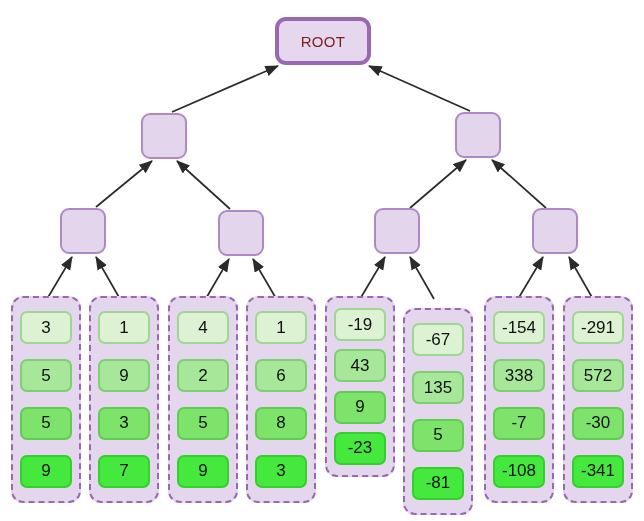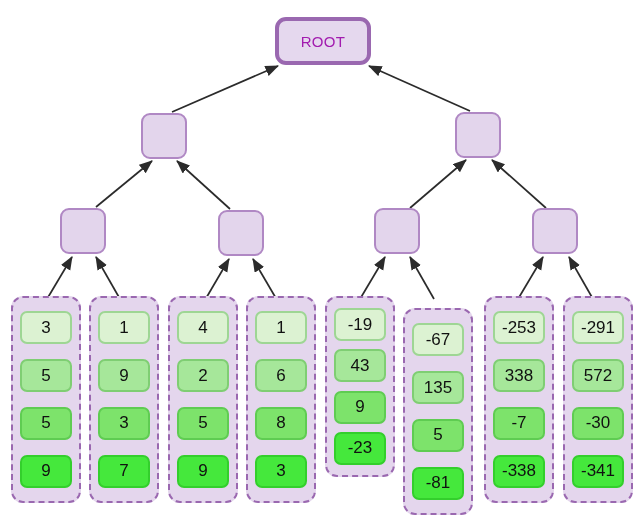--- a/index.html
+++ b/index.html
@@ -49,21 +49,21 @@
     background: #e5d8ee;
     border: 4px solid #9a68b0;
     border-radius: 11px;
     z-index: 2;
     display: flex;
     align-items: center;
     justify-content: center;
   }
   .root-label {
     font-size: 15px;
-    color: #a21caf;
+    color: #7f1d1d;
     letter-spacing: 0.3px;
   }
 
   
   .leaf-column {
     position: absolute;
     box-sizing: border-box;
     background: #e4d6ed;
     border: 2px dashed #9a68b0;
     border-radius: 12px;
@@ -171,24 +171,24 @@
   </div>
 
   <div class="leaf-column" style="left:403px; top:296px; width:70px; height:207px;margin-top:12px;">
     <div class="leaf-cell shade0">-67</div>
     <div class="leaf-cell shade1">135</div>
     <div class="leaf-cell shade2">5</div>
     <div class="leaf-cell shade3">-81</div>
   </div>
 
   <div class="leaf-column" style="left:484px; top:296px; width:70px; height:207px;">
-    <div class="leaf-cell shade0">-253</div>
+    <div class="leaf-cell shade0">-154</div>
     <div class="leaf-cell shade1">338</div>
     <div class="leaf-cell shade2">-7</div>
-    <div class="leaf-cell shade3">-338</div>
+    <div class="leaf-cell shade3">-108</div>
   </div>
 
   <div class="leaf-column" style="left:563px; top:296px; width:70px; height:207px;text-align:right;">
     <div class="leaf-cell shade0">-291</div>
     <div class="leaf-cell shade1">572</div>
     <div class="leaf-cell shade2">-30</div>
     <div class="leaf-cell shade3">-341</div>
   </div>
 
 </div>

